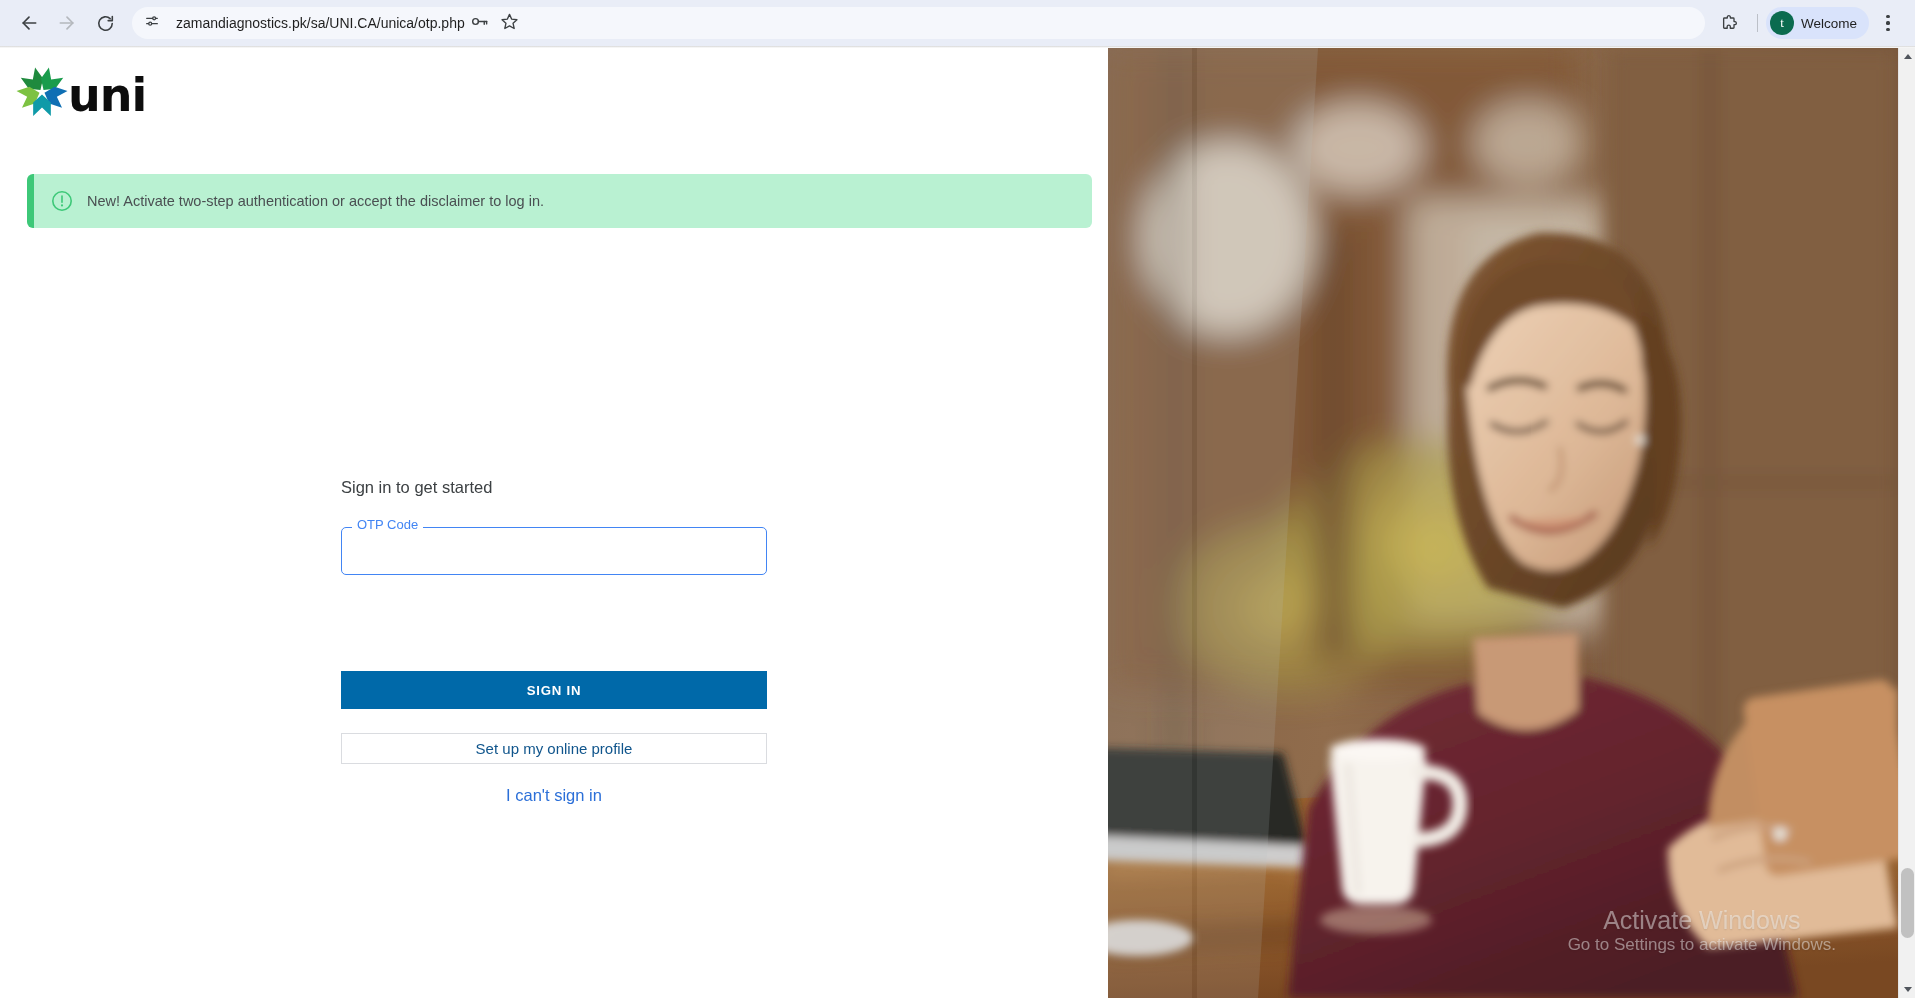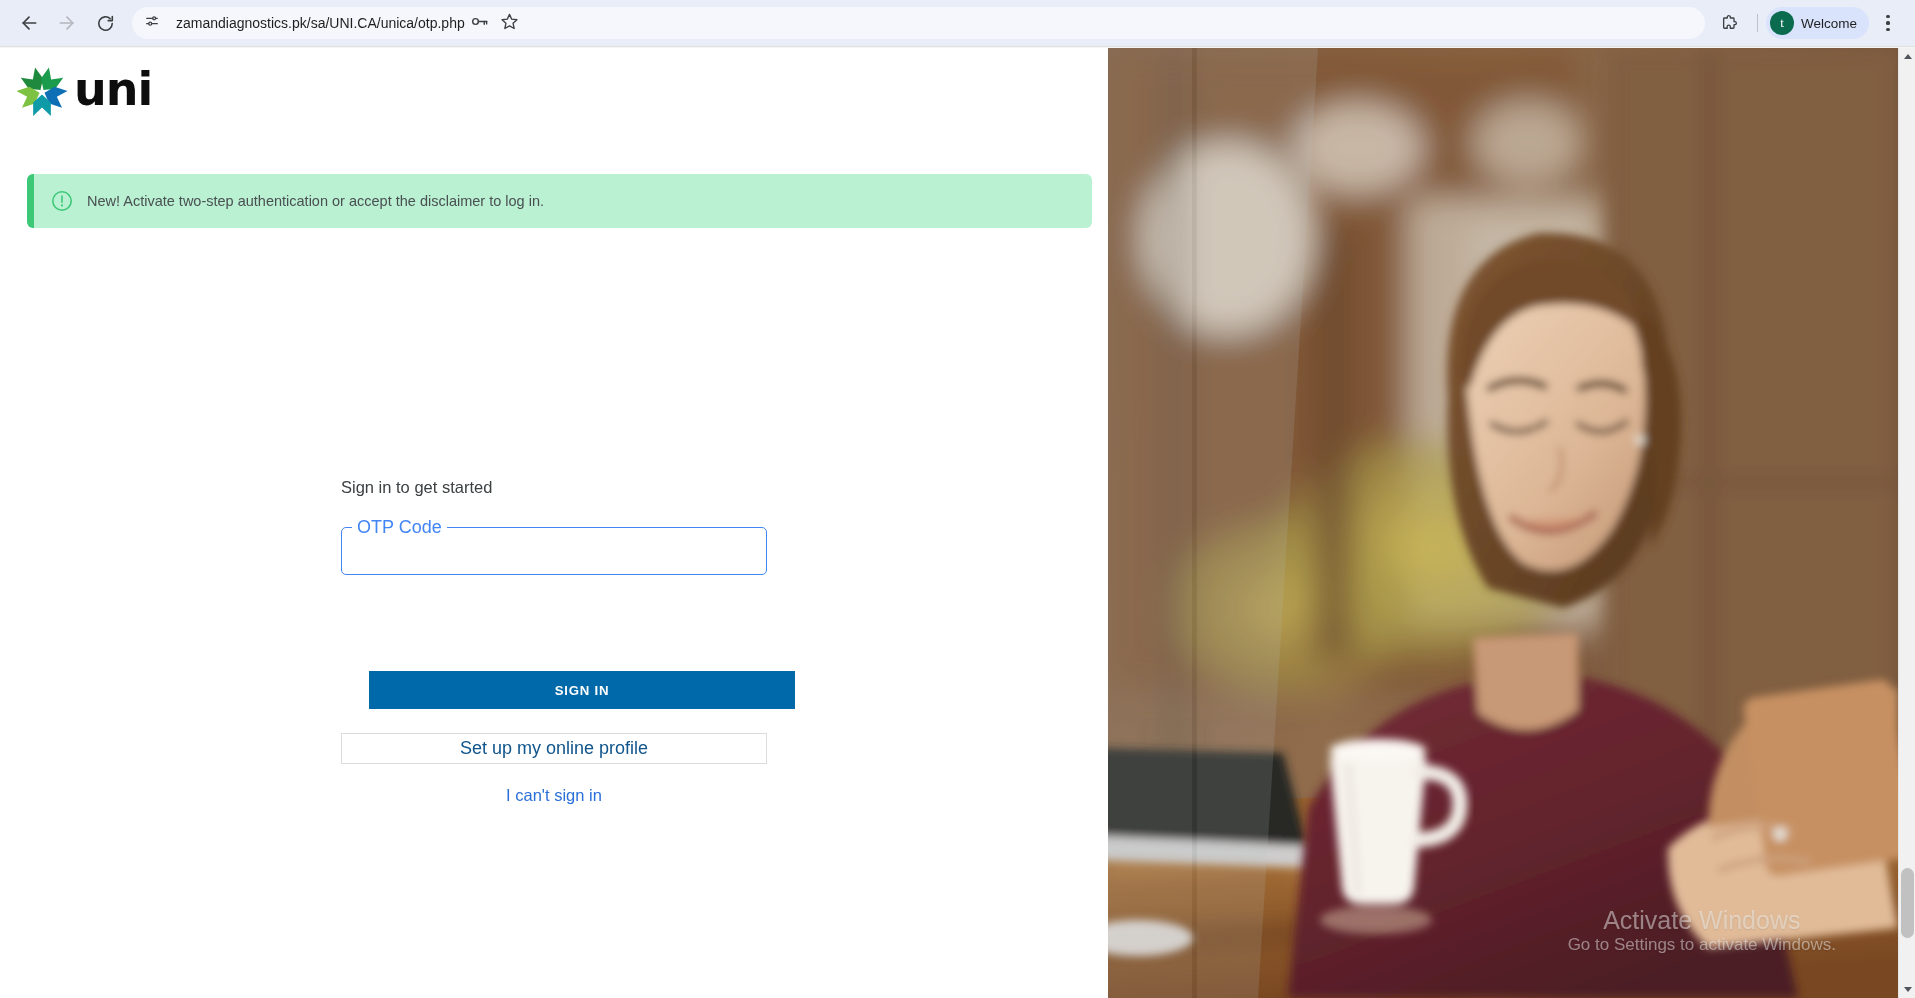--- a/index.html
+++ b/index.html
@@ -117,22 +117,22 @@
   
   .left-pane {
     position: absolute; top: 0; left: 0;
     width: 1108px; height: 950px;
     background: #ffffff;
   }
 
   .brand-logo {
     position: absolute;
     top: 18px; left: 16px;
-    display: flex; align-items: flex-start;
-    gap: 6px;
+    display: flex; align-items: flex-end;
+    gap: 0;
   }
   .star-mark { width: 52px; height: 52px; display: block; }
   .brand-word {
     font-size: 46px;
     font-weight: bold;
     letter-spacing: -1px;
     color: #0d0d0d;
     line-height: 1;
     font-family: "DejaVu Sans", sans-serif;
   }
@@ -189,21 +189,21 @@
     inset: 0;
     border: 1.6px solid #4285f4;
     border-radius: 5px;
     pointer-events: none;
   }
   .field-notch {
     position: absolute;
     top: -9px; left: 11px;
     background: #ffffff;
     padding: 0 5px;
-    font-size: 18px;
+    font-size: 13px;
     color: #4285f4;
     line-height: 1;
     z-index: 2;
   }
   .otp-input {
     position: absolute;
     inset: 0;
     width: 100%; height: 100%;
     border: none; outline: none;
     background: transparent;
@@ -218,29 +218,28 @@
     width: 426px; height: 38px;
     background: #0069a9;
     color: #ffffff;
     border: none;
     font-size: 13.2px;
     font-weight: bold;
     letter-spacing: 0.8px;
     cursor: pointer;
     font-family: "Liberation Sans", sans-serif;
     margin-bottom: 24px;
-    margin-left: 28px;
   }
   .btn-profile {
     display: block;
     width: 426px; height: 31px;
     background: #ffffff;
     color: #10558c;
     border: 1px solid #dadce0;
-    font-size: 18px;
+    font-size: 15px;
     cursor: pointer;
     font-family: "Liberation Sans", sans-serif;
     margin-bottom: 22px;
   }
   .link-cantsignin {
     display: block;
     width: 426px;
     text-align: center;
     font-size: 16.5px;
     color: #2b6fd8;

